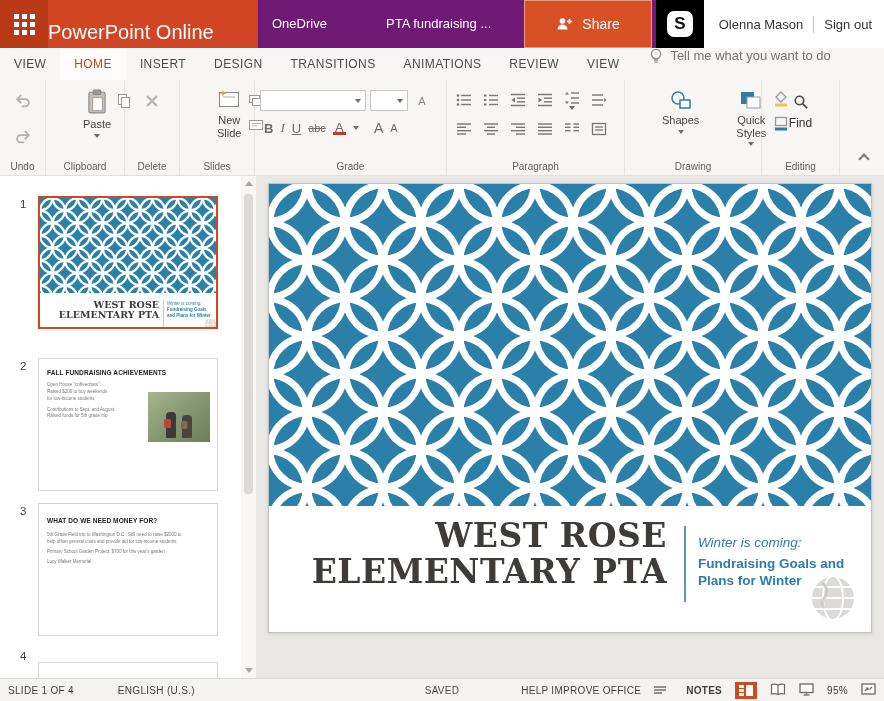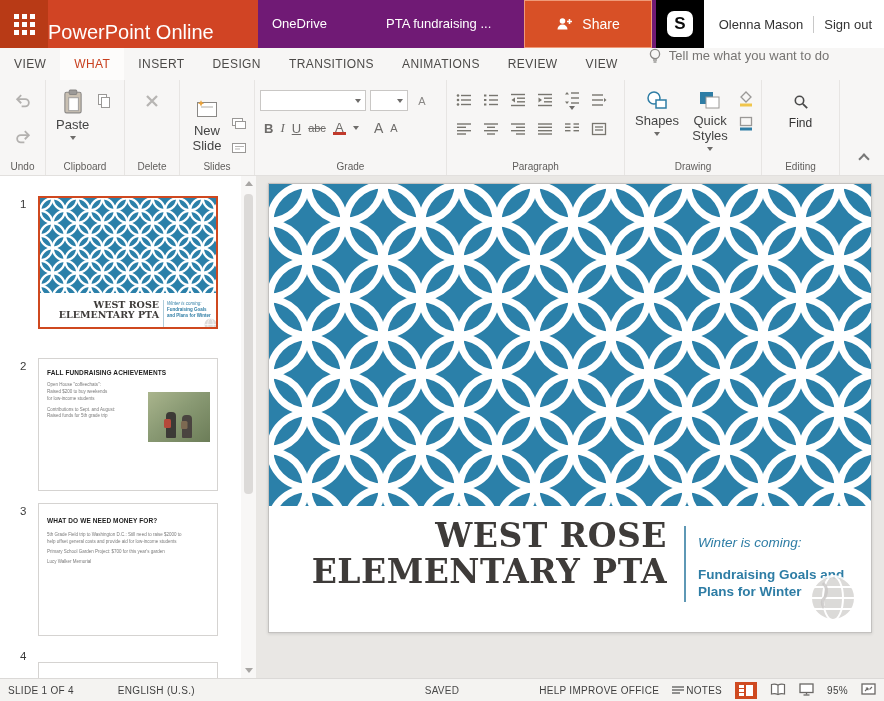--- a/index.html
+++ b/index.html
@@ -26,28 +26,28 @@
   
   .tabsrow { position:absolute; top:48px; left:0; right:0; height:32px; background:#f7f6f5; display:flex; align-items:stretch; }
   .tab { padding:0 14px; font-size:12px; color:#4c4a48; display:flex; align-items:center; letter-spacing:.4px; cursor:pointer; white-space:nowrap; }
   .tab.active { color:#c8401f; background:#fdfcfb; }
   .tellme { display:flex; align-items:flex-start; gap:7px; margin-left:16px; color:#767472; font-size:13px; cursor:pointer; white-space:nowrap; }
 
   
   .ribbon { position:absolute; top:80px; left:0; right:0; height:96px; background:#f7f6f5; border-bottom:1px solid #e2e0de; display:flex; }
   .rgroup { position:relative; border-right:1px solid #e7e5e3; height:100%; padding:6px 5px 18px; }
   .glabel { position:absolute; bottom:3px; left:0; right:0; text-align:center; font-size:10px; color:#605e5c; }
-  .bigbtn { display:flex; flex-direction:column; align-items:center; gap:3px; font-size:13px; color:#444; padding:3px 5px; cursor:pointer; text-align:center; line-height:1.15; }
+  .bigbtn { display:flex; flex-direction:column; align-items:center; gap:3px; font-size:11px; color:#444; padding:3px 5px; cursor:pointer; text-align:center; line-height:1.15;margin-left:27px; }
   .iconbtn { width:24px; height:22px; display:grid; place-items:center; cursor:pointer; }
   .mini { width:20px; height:18px; display:grid; place-items:center; cursor:pointer; }
   .caret { width:0; height:0; border-left:3px solid transparent; border-right:3px solid transparent; border-top:4px solid #6e6c6a; display:inline-block; }
   .g-undo { width:46px; display:flex; flex-direction:column; align-items:center; gap:14px; padding-top:10px; }
   .g-clip { width:79px; display:flex; }
   .g-del { width:55px; display:flex; justify-content:center; align-items:flex-start; padding-top:10px; }
-  .g-slides { width:75px; display:flex;align-items:flex-end; }
+  .g-slides { width:75px; display:flex; }
   .g-font { width:192px; }
   .g-para { width:178px; }
   .g-draw { width:137px; display:flex; }
   .g-edit { width:78px; }
   .g-space { flex:1; border-right:none; }
   .combo { background:#fff; border:1px solid #c9c7c5; height:21px; display:flex; align-items:center; justify-content:flex-end; padding-right:4px; cursor:pointer; }
   .fontrow1 { display:flex; gap:4px; align-items:center; margin-top:4px; }
   .fontrow2 { display:flex; gap:7px; align-items:center; margin-top:9px; padding-left:4px; color:#6e6c6a; }
   .fontrow2 .ltr { font-size:13px; cursor:pointer; }
   .colorbar { display:inline-block; width:13px; height:3px; background:#c0392b; margin-top:-2px; }
@@ -84,32 +84,32 @@
   .sb-thumb { position:absolute; left:3px; width:9px; top:18px; height:300px; background:#dcdad8; border-radius:4px; cursor:pointer; }
 
   .canvas { flex:1; background:#e9e7e4; position:relative; }
   .slide { position:absolute; left:12px; top:7px; width:604px; height:450px; background:#fff; border:1px solid #c3c1bf; box-shadow:0 1px 3px rgba(0,0,0,.12); cursor:default; }
   .slide-pattern { width:602px; height:322px; overflow:hidden; }
   .slide-bottom { position:relative; height:126px; background:#fff; }
   .stitle { position:absolute; right:204px; top:12px; text-align:right; font-family:"DejaVu Serif", serif; font-weight:bold; font-size:33px; line-height:1.08; color:#3e3b39; letter-spacing:.5px; cursor:text; }
   .sdivider { position:absolute; left:415px; top:20px; width:2px; height:76px; background:#5e98b5; }
   .sside { position:absolute; left:429px; top:28px; width:160px; font-size:13.5px; color:#2e7da5; line-height:1.3; cursor:text; }
   .sside .it { font-style:italic; }
-  .sside .bd { font-weight:bold; margin-top:14px; }
+  .sside .bd { font-weight:bold; margin-top:3px; }
   .globe { position:absolute; right:14px; bottom:10px; opacity:.9; }
 
   
   .statusbar { position:absolute; bottom:0; height:23px; left:0; right:0; background:#f4f3f1; border-top:1px solid #dbd9d7; display:flex; align-items:center; font-size:10px; color:#3f3f3f; letter-spacing:.3px; }
   .sb-slideinfo { margin-left:8px; white-space:nowrap; }
   .sb-lang { margin-left:44px; white-space:nowrap; cursor:pointer; }
   .sb-saved { position:absolute; left:50%; transform:translateX(-50%); color:#4a4a4a; }
   .sb-right { display:flex; align-items:center; gap:13px; margin-left:auto; margin-right:8px; }
   .sb-right > * { cursor:pointer; white-space:nowrap; }
   .vbtn-active { width:22px; height:17px; background:#cf4a21; display:grid; place-items:center; }
-  .notesbtn { display:flex; align-items:center; gap:2px; }
+  .notesbtn { display:flex; align-items:center; gap:20px;font-weight:bold; }
 </style>
 </head>
 <body>
 
 <div class="app">
 
   <div class="topbar">
     <div class="waffle">
       <div class="waffle-grid">
           <i></i>
@@ -143,21 +143,21 @@
     </div>
     <div class="userzone">
       <span>Olenna Mason</span>
       <span class="divider-v"></span>
       <span>Sign out</span>
     </div>
   </div>
 
   <div class="tabsrow">
     <div class="tab">VIEW</div>
-    <div class="tab active">WHAT</div>
+    <div class="tab active">HOME</div>
     <div class="tab">INSERT</div>
     <div class="tab">DESIGN</div>
     <div class="tab">TRANSITIONS</div>
     <div class="tab">ANIMATIONS</div>
     <div class="tab">REVIEW</div>
     <div class="tab">VIEW</div>
     <div class="tellme">
       <svg width="14" height="16" viewBox="0 0 14 16">
           <circle cx="7" cy="6" r="4.6" fill="none" stroke="#8a8886" stroke-width="1.3"></circle>
           <line x1="5" y1="12" x2="9" y2="12" stroke="#8a8886" stroke-width="1.3"></line>

